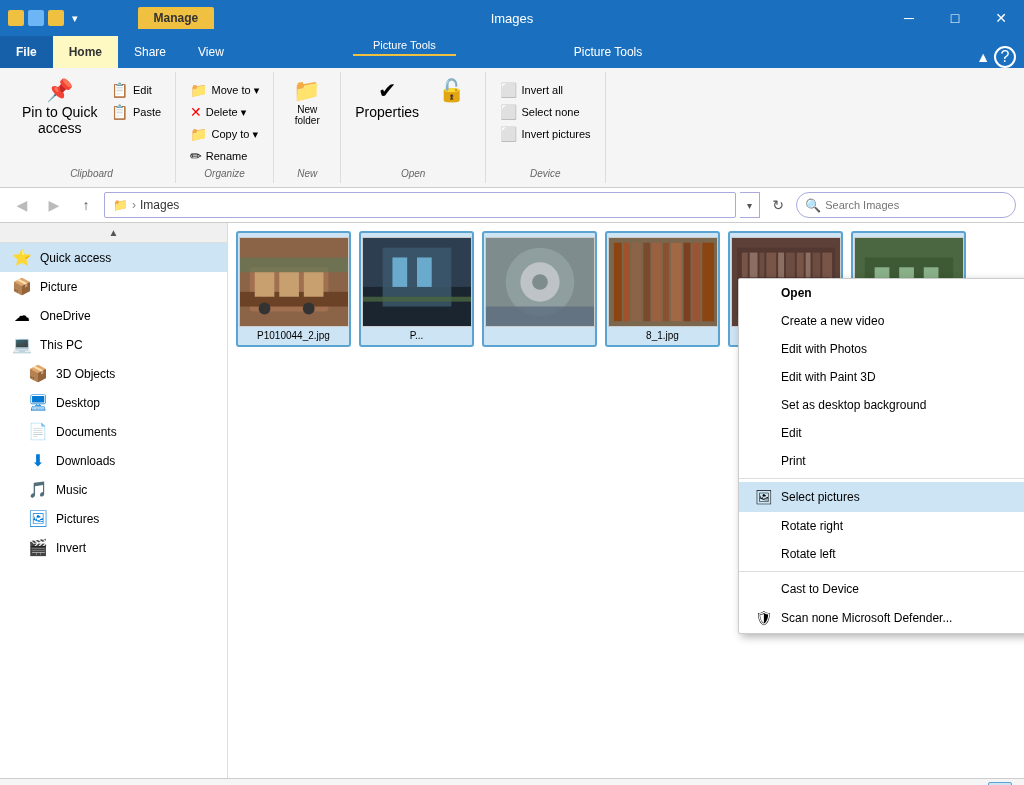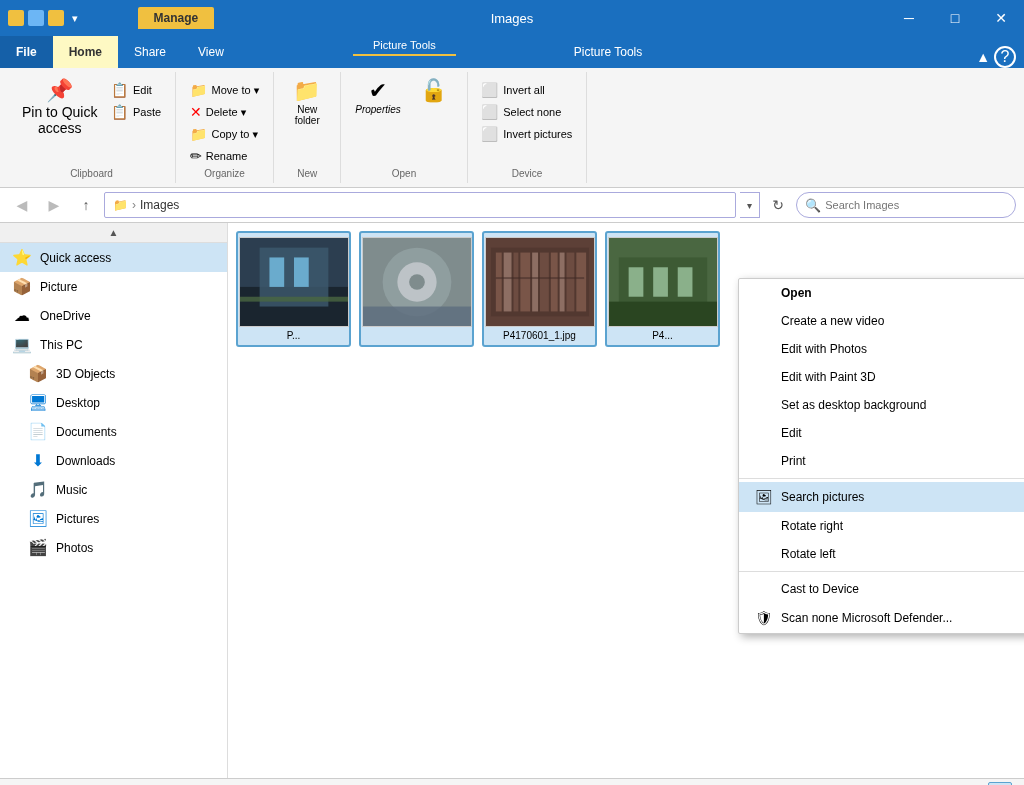--- a/index.html
+++ b/index.html
@@ -97,20 +97,21 @@
       border-right: 1px solid #ddd;
       padding: 4px 8px;
       min-width: 60px;
     }
     .ribbon-group-label {
       font-size: 10px;
       color: #666;
       margin-top: auto;
       padding-top: 2px;
       text-align: center;
+      font-style: italic;
     }
     .ribbon-group-items {
       display: flex;
       gap: 2px;
       align-items: flex-start;
       flex: 1;
     }
     .ribbon-btn {
       display: flex;
       flex-direction: column;
@@ -452,21 +453,21 @@
         <div style="font-size:10px; text-align:center;">New<br>folder</div>
       </div>
     </div>
     <div class="ribbon-group-label">New</div>
   </div>
 
   <div class="ribbon-group">
     <div class="ribbon-group-items">
       <div class="ribbon-btn">
         <div class="btn-icon">✔</div>
-        <div style="font-size:10px; text-align:center;font-style:italic;">Properties</div>
+        <div style="font-size:14px; text-align:center;">Properties</div>
       </div>
       <div class="ribbon-btn">
         <div class="btn-icon">🔓</div>
       </div>
     </div>
     <div class="ribbon-group-label">Open</div>
   </div>
 
   <div class="ribbon-group">
     <div class="ribbon-group-items">
@@ -547,27 +548,43 @@
     <div class="sidebar-item sidebar-sub">
       <span class="si-icon" style="color:#0078d4;">🎵</span>
       <span>Music</span>
     </div>
     <div class="sidebar-item sidebar-sub">
       <span class="si-icon" style="color:#0078d4;">🖼</span>
       <span>Pictures</span>
     </div>
     <div class="sidebar-item sidebar-sub">
       <span class="si-icon" style="color:#0078d4;">🎬</span>
-      <span>Photos</span>
+      <span>Invert</span>
     </div>
   </div>
 
   <div class="file-area">
     <div class="file-grid">
 
+      <div class="file-item selected">
+        <div class="file-thumbnail thumb-train">
+          <svg width="110" height="90" viewBox="0 0 110 90">
+            <rect width="110" height="90" fill="#8B6347"></rect>
+            <rect x="10" y="30" width="80" height="45" fill="#a07050" rx="3"></rect>
+            <rect x="0" y="55" width="110" height="15" fill="#6B4226"></rect>
+            <rect x="15" y="35" width="20" height="25" fill="#c8a070"></rect>
+            <rect x="40" y="35" width="20" height="25" fill="#c8a070"></rect>
+            <rect x="65" y="35" width="20" height="25" fill="#c8a070"></rect>
+            <circle cx="25" cy="72" r="6" fill="#333"></circle>
+            <circle cx="70" cy="72" r="6" fill="#333"></circle>
+            <rect x="0" y="20" width="110" height="15" fill="#5B7B5A" opacity="0.6"></rect>
+          </svg>
+        </div>
+        <div class="file-name">P1010044_2.jpg</div>
+      </div>
 
       <div class="file-item selected">
         <div class="file-thumbnail thumb-hall">
           <svg width="110" height="90" viewBox="0 0 110 90">
             <rect width="110" height="90" fill="#2c3e50"></rect>
             <rect x="0" y="50" width="110" height="40" fill="#1a252f"></rect>
             <rect x="20" y="10" width="70" height="60" fill="#3d5a6e" opacity="0.8"></rect>
             <rect x="30" y="20" width="15" height="30" fill="#6aabcd"></rect>
             <rect x="55" y="20" width="15" height="30" fill="#6aabcd"></rect>
             <rect x="0" y="60" width="110" height="5" fill="#4a6741" opacity="0.8"></rect>
@@ -582,20 +599,39 @@
             <rect width="110" height="90" fill="#7f8c8d"></rect>
             <ellipse cx="55" cy="45" rx="35" ry="35" fill="#95a5a6" opacity="0.7"></ellipse>
             <ellipse cx="55" cy="45" rx="20" ry="20" fill="#bdc3c7"></ellipse>
             <ellipse cx="55" cy="45" rx="8" ry="8" fill="#7f8c8d"></ellipse>
             <rect x="0" y="70" width="110" height="20" fill="#5D6D7E" opacity="0.8"></rect>
           </svg>
         </div>
         <div class="file-name"></div>
       </div>
 
+      <div class="file-item selected">
+        <div class="file-thumbnail thumb-library">
+          <svg width="110" height="90" viewBox="0 0 110 90">
+            <rect width="110" height="90" fill="#8B7355"></rect>
+            <rect x="0" y="0" width="110" height="90" fill="#6B5B45" opacity="0.5"></rect>
+            <rect x="5" y="5" width="8" height="80" fill="#8B4513"></rect>
+            <rect x="15" y="5" width="6" height="80" fill="#A0522D"></rect>
+            <rect x="23" y="5" width="10" height="80" fill="#8B6347"></rect>
+            <rect x="35" y="5" width="7" height="80" fill="#7B4A2D"></rect>
+            <rect x="44" y="5" width="9" height="80" fill="#9B6040"></rect>
+            <rect x="55" y="5" width="6" height="80" fill="#8B5030"></rect>
+            <rect x="63" y="5" width="11" height="80" fill="#A06845"></rect>
+            <rect x="76" y="5" width="7" height="80" fill="#7A4020"></rect>
+            <rect x="85" y="5" width="8" height="80" fill="#9B5535"></rect>
+            <rect x="95" y="5" width="12" height="80" fill="#8B4513"></rect>
+          </svg>
+        </div>
+        <div class="file-name">8_1.jpg</div>
+      </div>
 
       <div class="file-item selected">
         <div class="file-thumbnail thumb-library2">
           <svg width="110" height="90" viewBox="0 0 110 90">
             <rect width="110" height="90" fill="#5D4037"></rect>
             <rect x="5" y="10" width="100" height="70" fill="#4E342E" opacity="0.7"></rect>
             <rect x="10" y="15" width="6" height="60" fill="#795548"></rect>
             <rect x="18" y="15" width="8" height="60" fill="#8D6E63"></rect>
             <rect x="28" y="15" width="5" height="60" fill="#6D4C41"></rect>
             <rect x="35" y="15" width="10" height="60" fill="#795548"></rect>
@@ -655,21 +691,21 @@
       </div>
       <div class="cm-item">
         <span class="cm-icon"></span>
         <span>Print</span>
       </div>
 
       <div class="cm-separator"></div>
 
       <div class="cm-item highlighted" style="position:relative; overflow:visible;">
         <span class="cm-icon">🖼</span>
-        <span>Search pictures</span>
+        <span>Select pictures</span>
 
       </div>
 
       <div class="cm-item">
         <span class="cm-icon"></span>
         <span>Rotate right</span>
       </div>
       <div class="cm-item">
         <span class="cm-icon"></span>
         <span>Rotate left</span>

